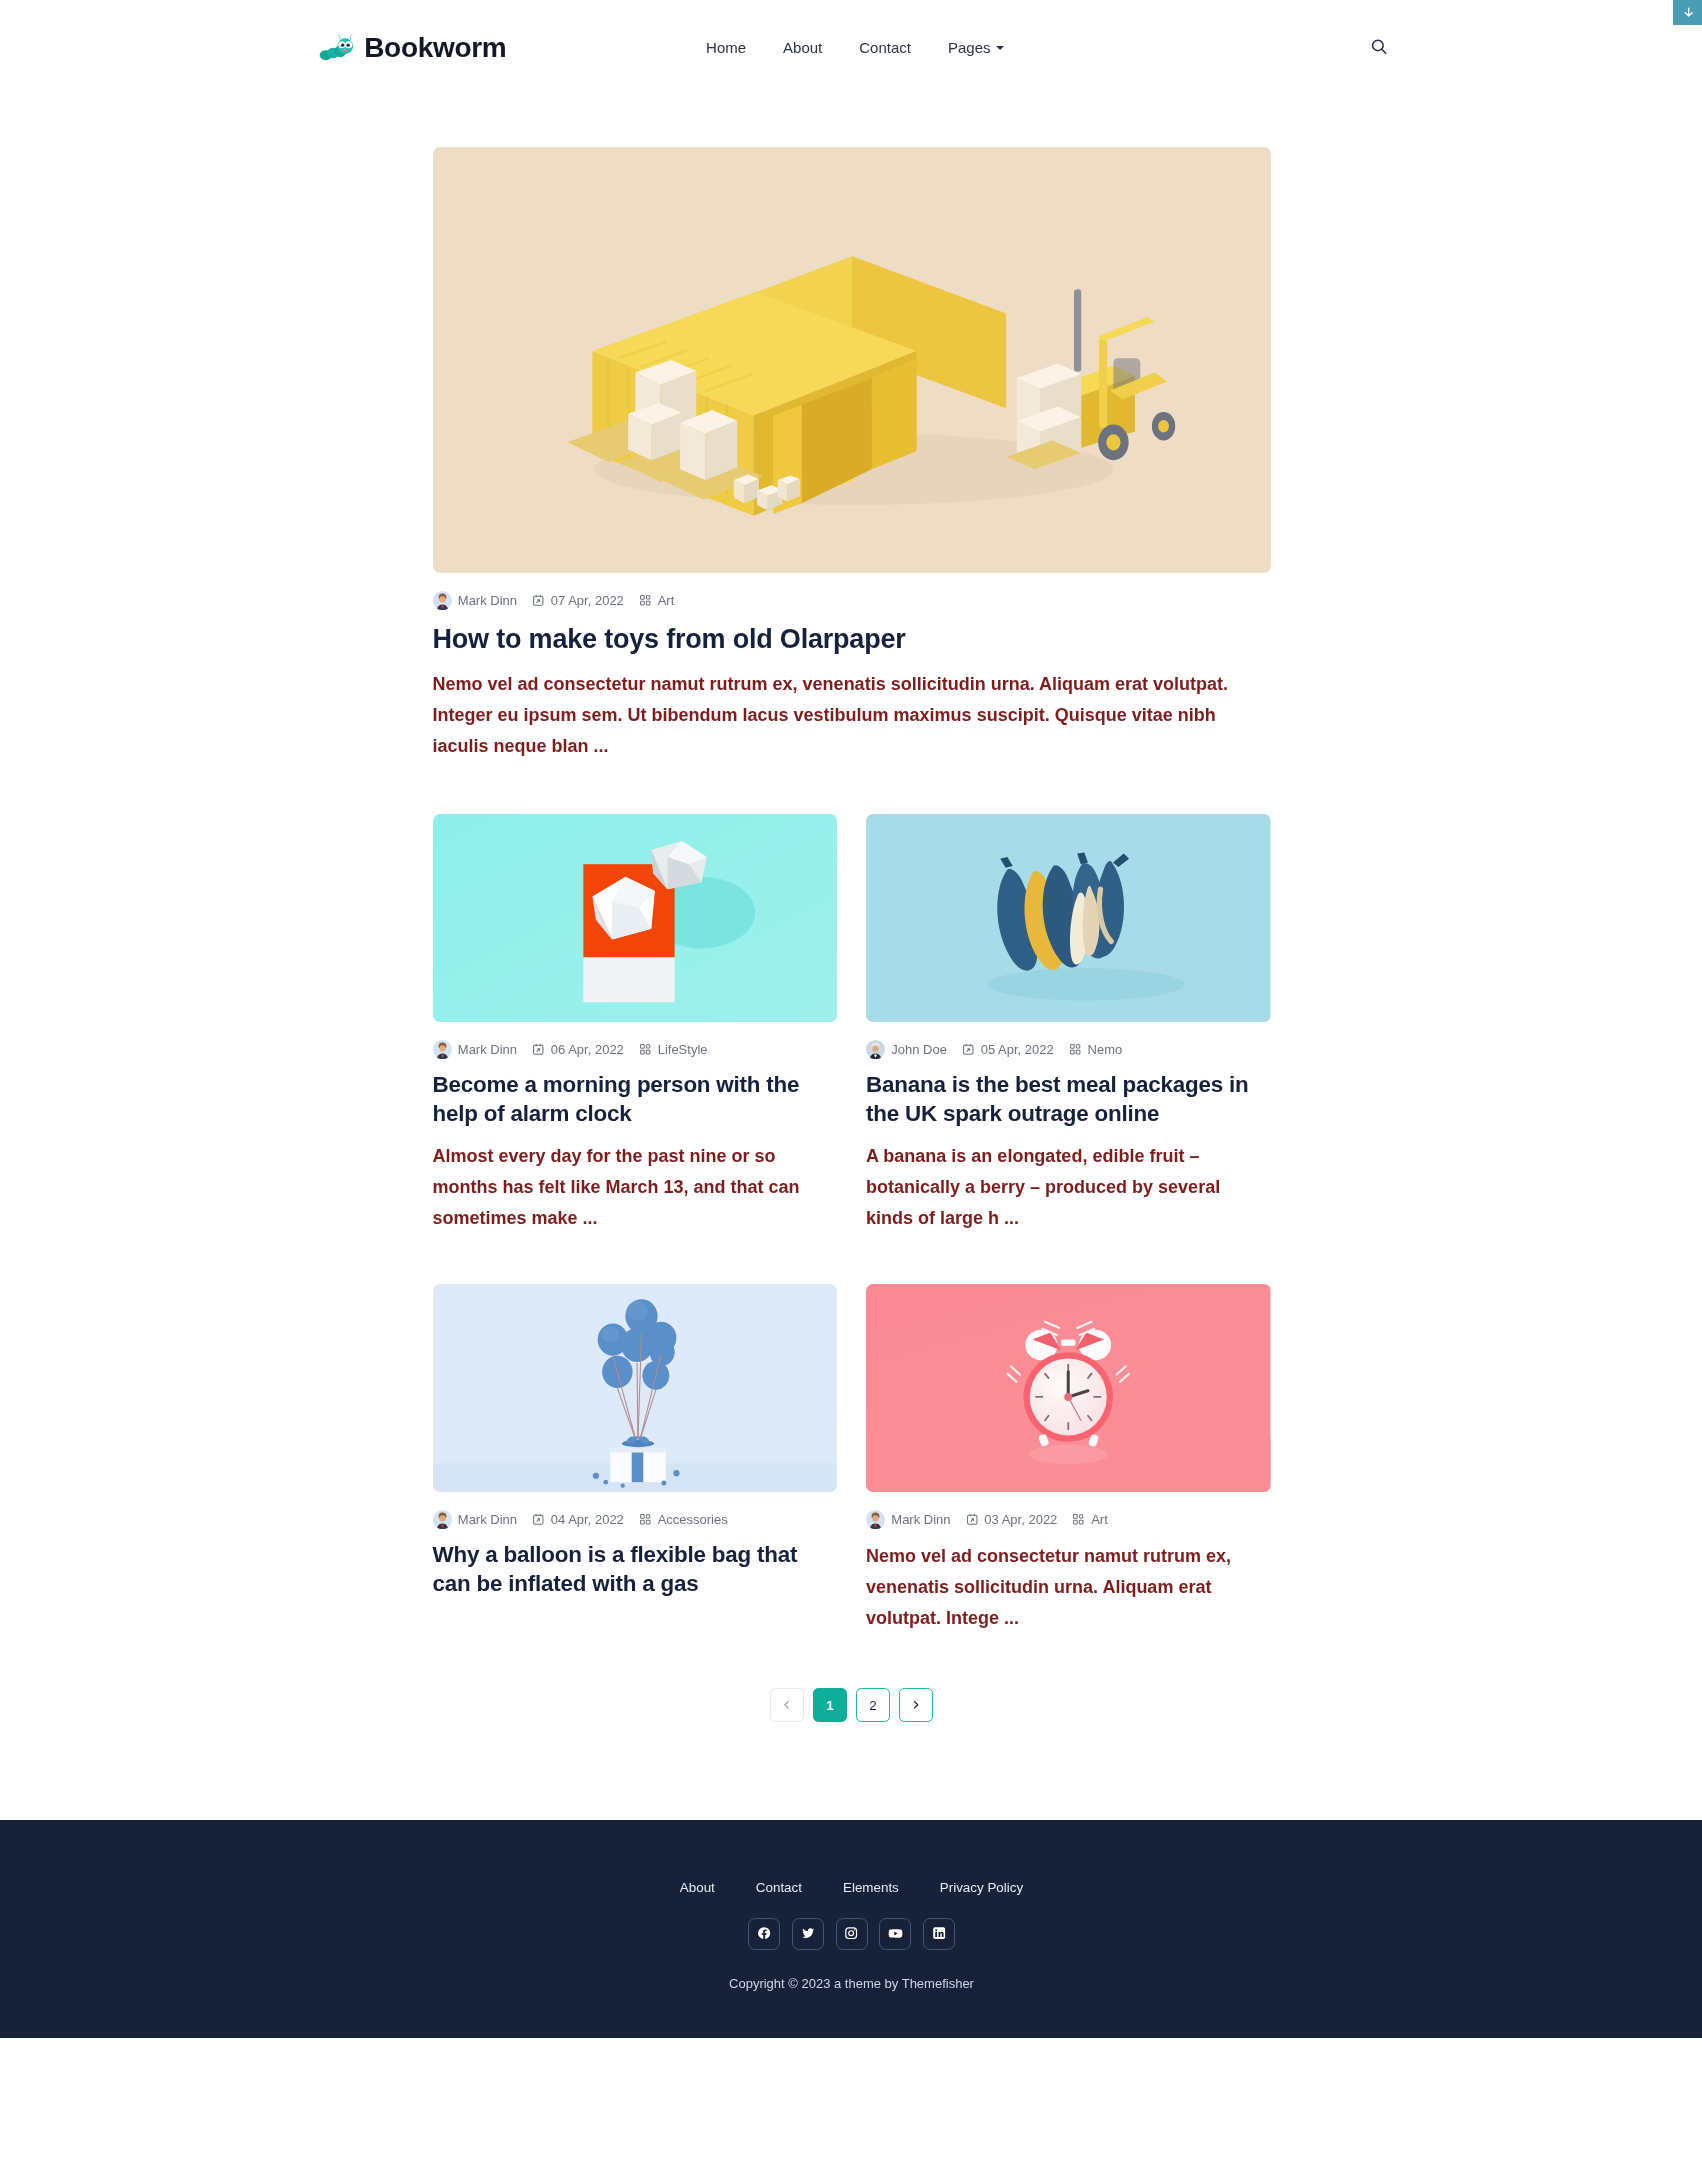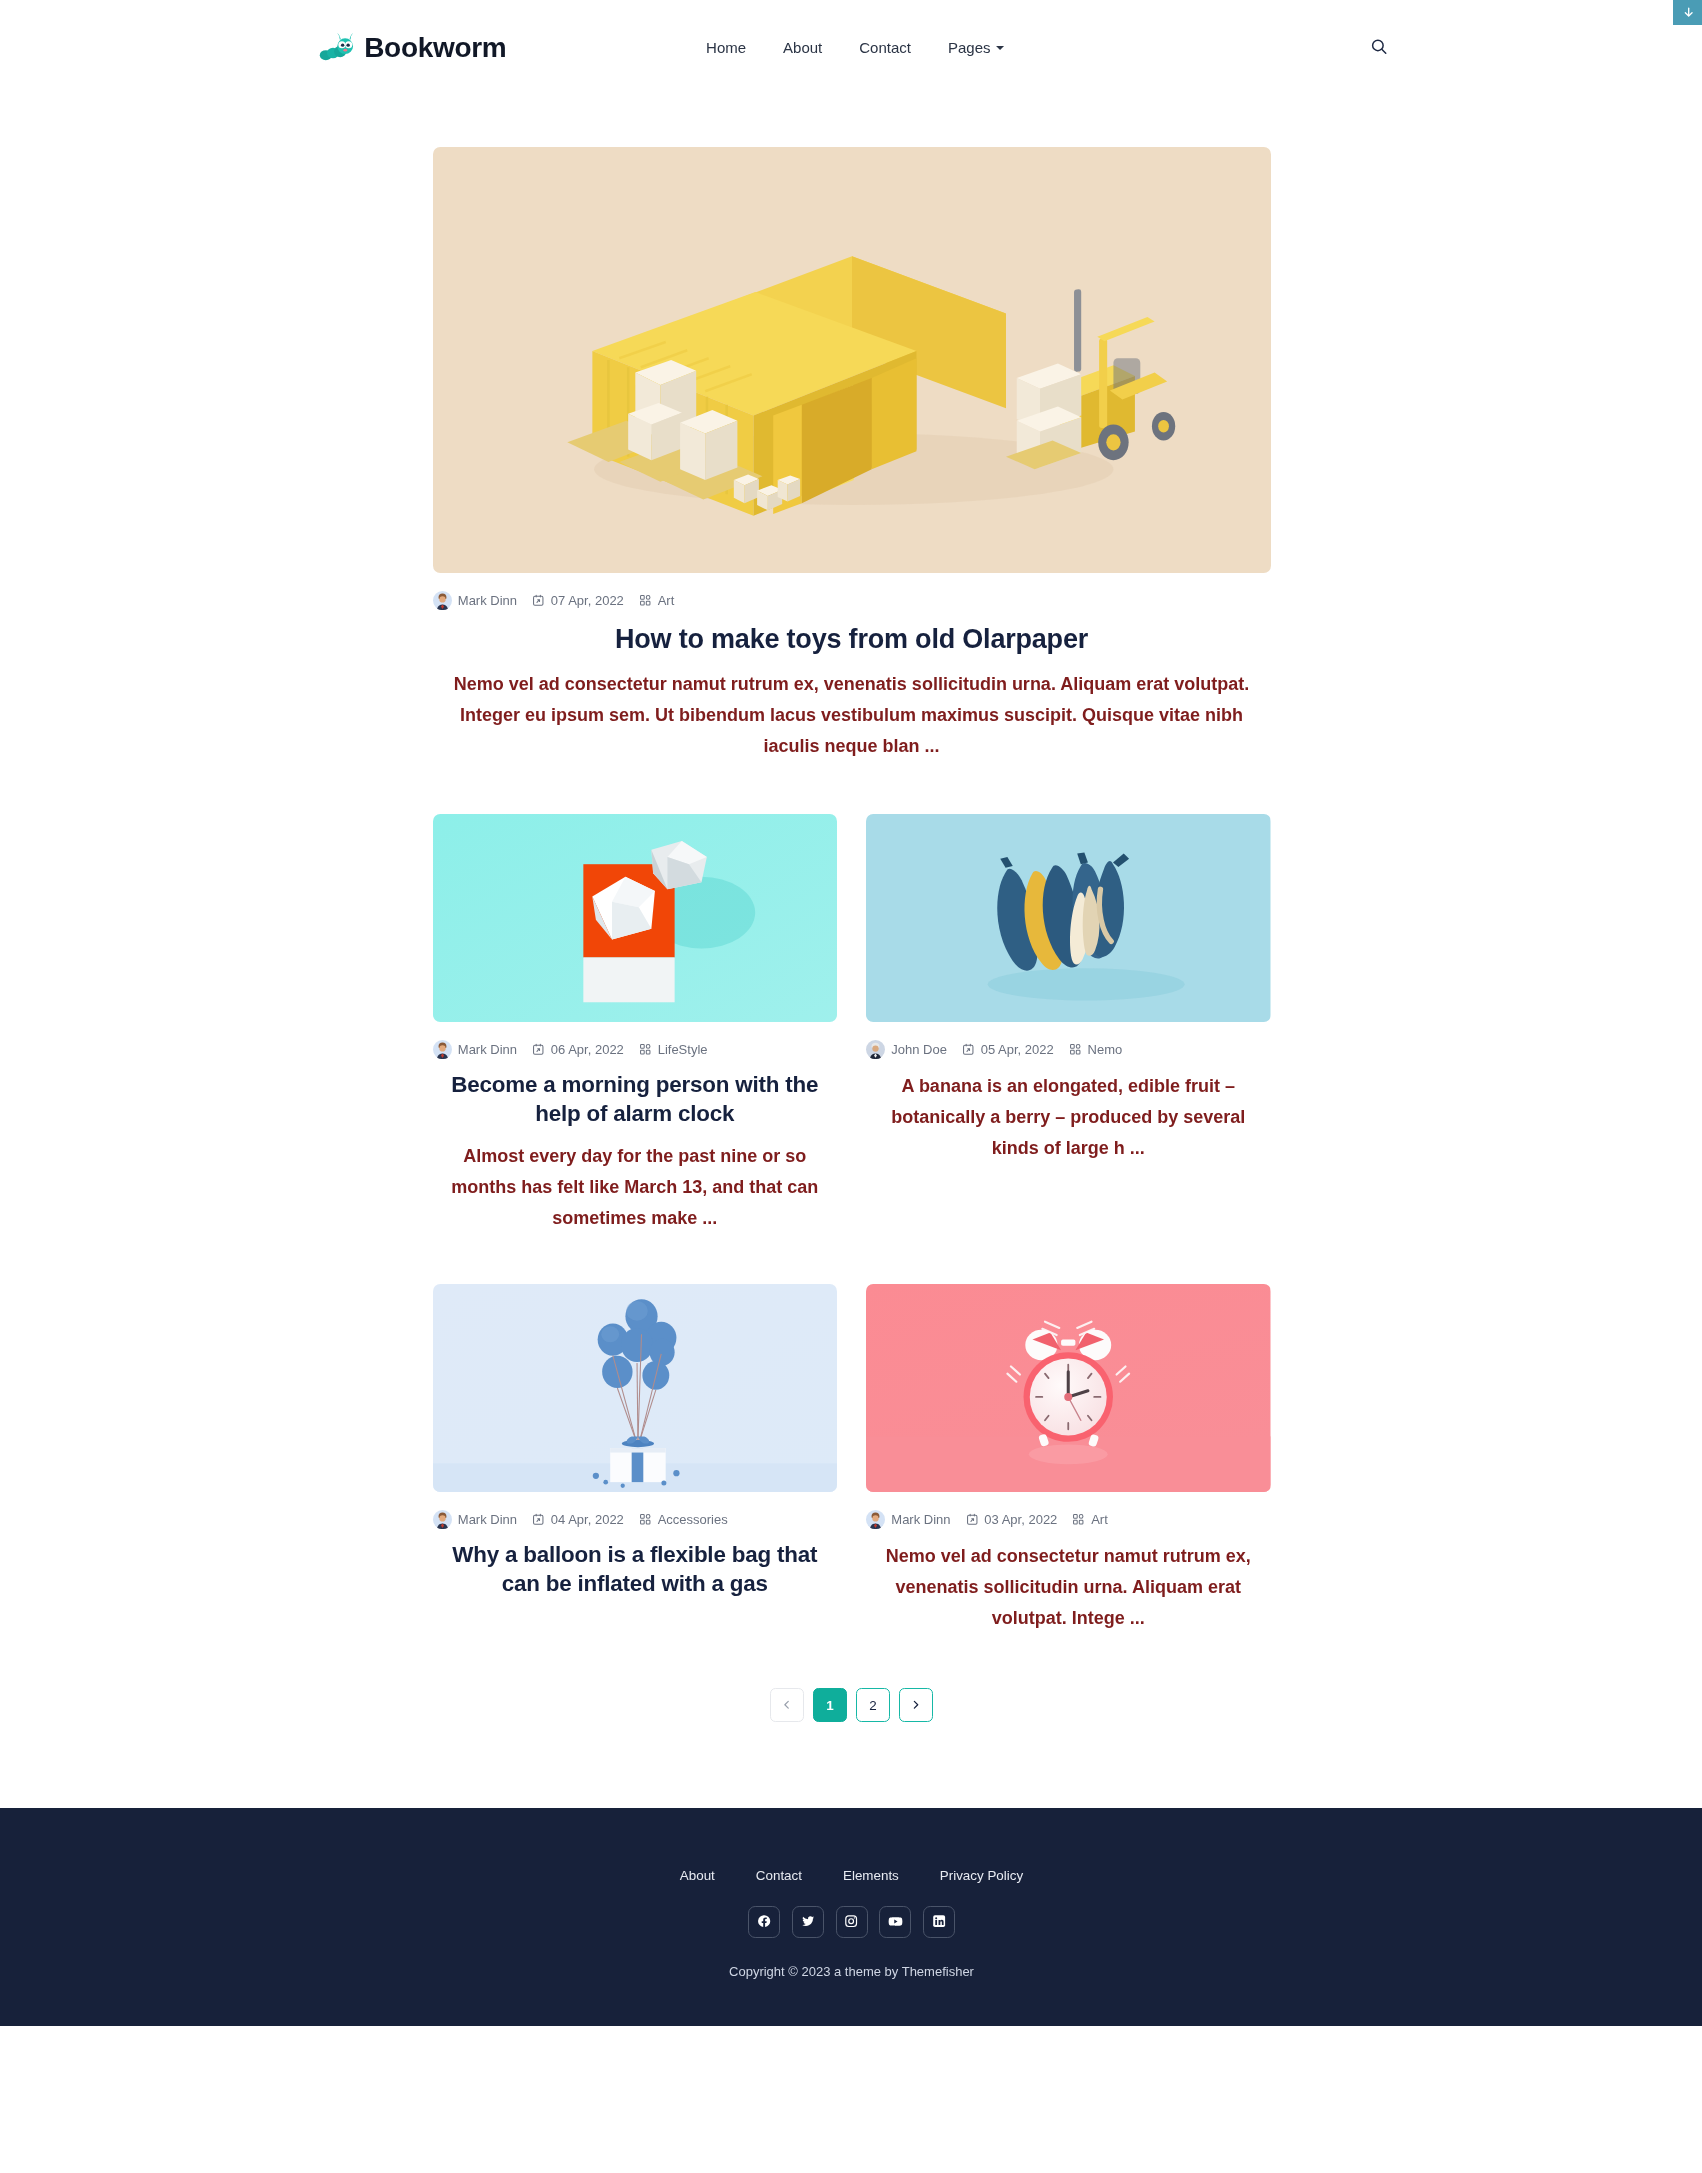--- a/index.html
+++ b/index.html
@@ -111,22 +111,21 @@
     padding: 0;
   }
 
   
   .page-main {
     width: 100%;
     padding-bottom: 82px;
   }
   .container {
     width: 838px;
-    margin: 4px auto;
-    text-align: center;
+    margin: 16px auto;
   }
 
   
   .post-featured { margin-top: 52px; }
 
   .thumb {
     width: 100%;
     border-radius: 7.2px;
     overflow: hidden;
     display: block;
@@ -576,20 +575,21 @@
               <svg viewBox="0 0 24 24" fill="none" stroke="#6b7280" stroke-width="2" width="12.5" height="12.5">
                 <rect x="3" y="3" width="7" height="7" rx="1.5"></rect>
                 <rect x="14" y="3" width="7" height="7" rx="3.5"></rect>
                 <rect x="3" y="14" width="7" height="7" rx="1.5"></rect>
                 <rect x="14" y="14" width="7" height="7" rx="1.5"></rect>
               </svg>
             </span>
             <span>Nemo</span>
           </a>
         </div>
+        <a class="post-title post-title-card" href="#">Banana is the best meal packages in the UK spark outrage online</a>
         <p class="post-excerpt">A banana is an elongated, edible fruit – botanically a berry – produced by several kinds of large h ...</p>
       </article>
 
       <article class="post-card">
         <a class="thumb thumb-card" href="#">
           <svg viewBox="0 0 452 232" preserveAspectRatio="none">
             <defs>
               <linearGradient id="g2" x1="0" y1="0" x2="1" y2="1">
                 <stop offset="0" stop-color="#dfeaf8"></stop>
                   <stop offset="1" stop-color="#ddeaf8"></stop>

